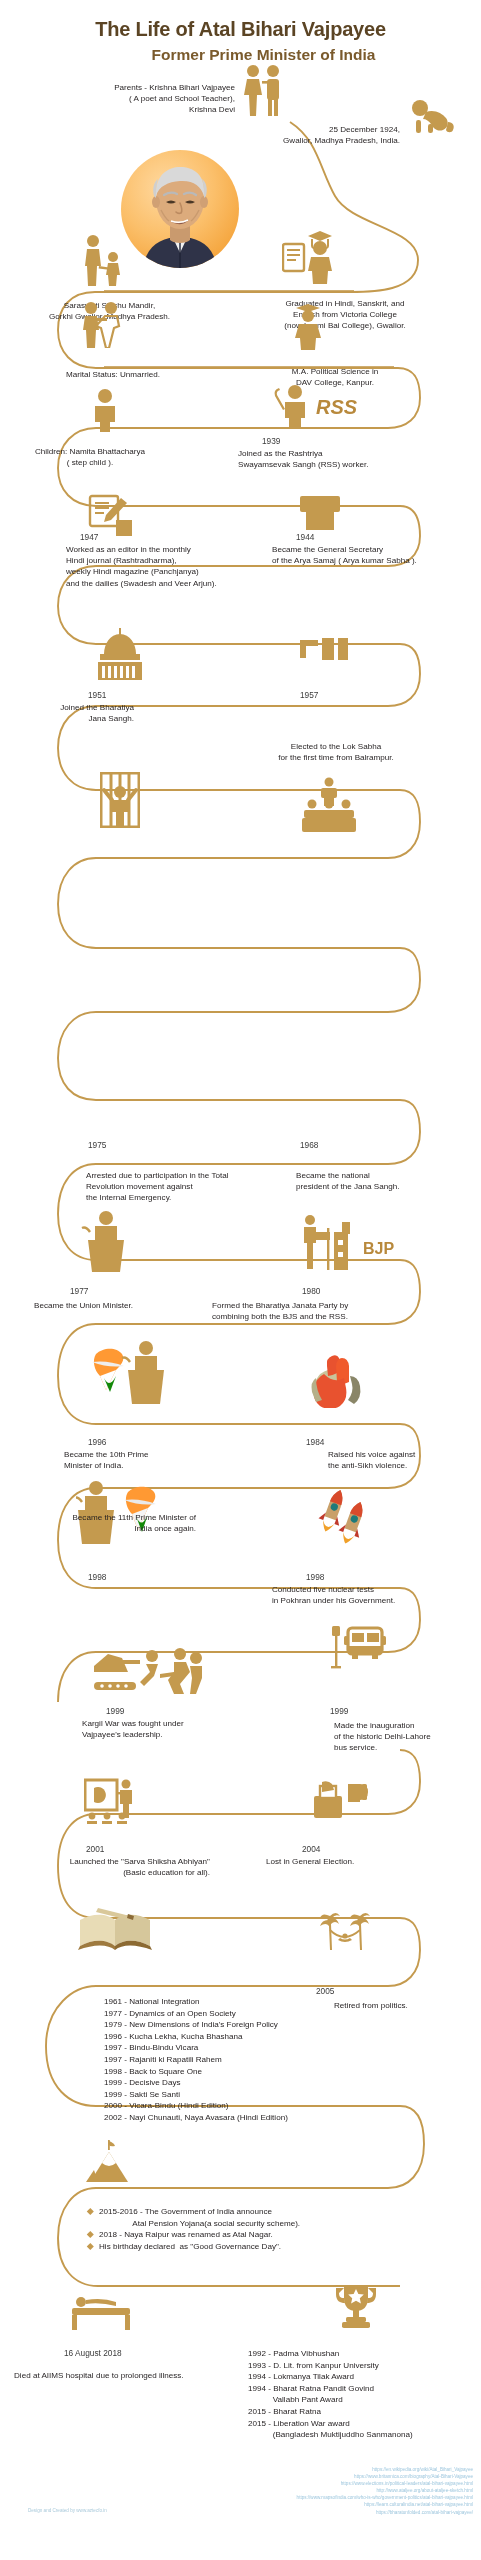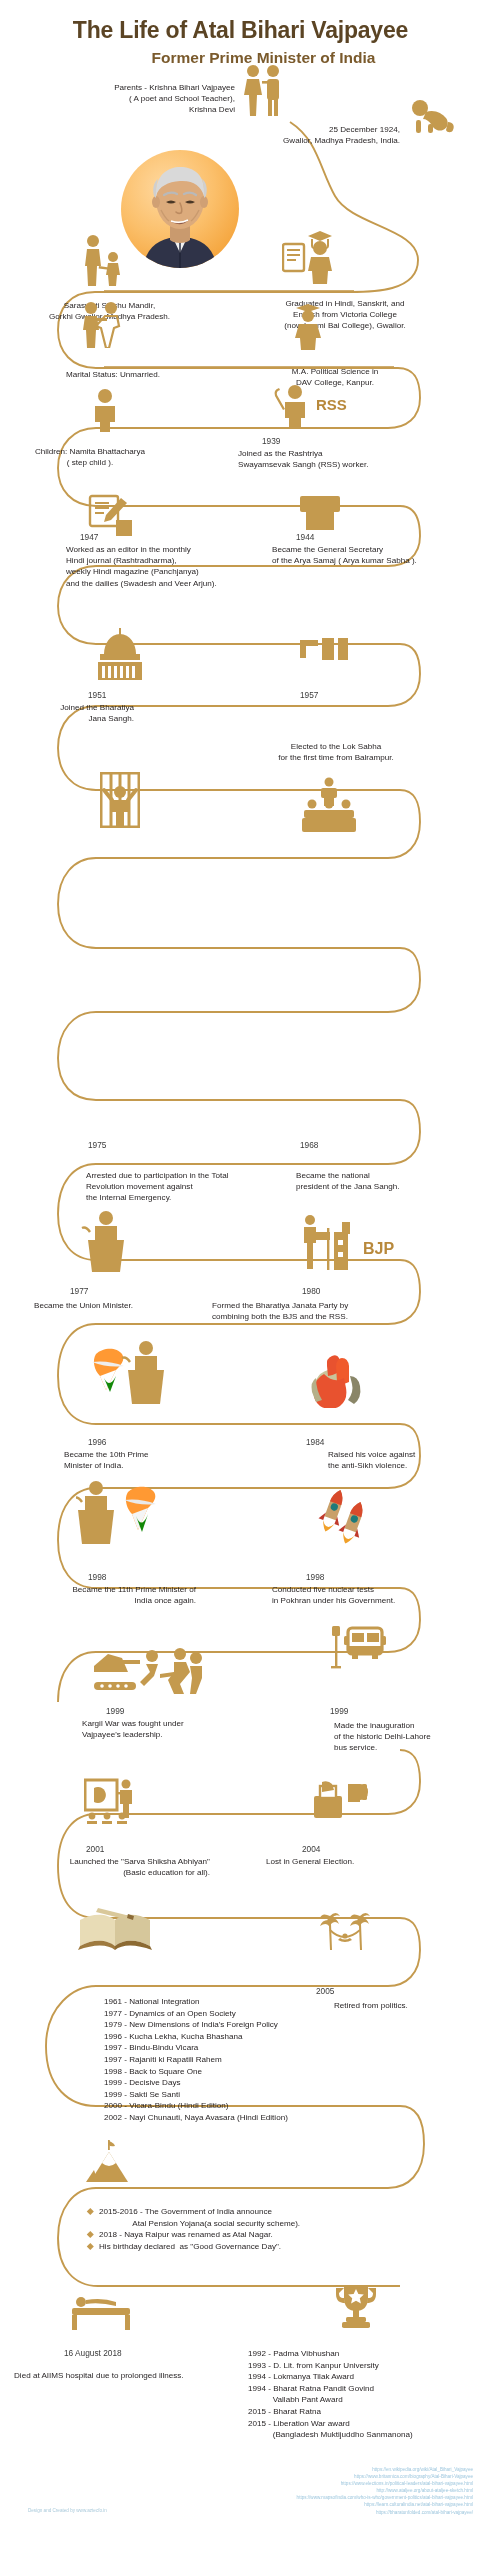--- a/index.html
+++ b/index.html
@@ -13,21 +13,21 @@
     position:relative;
     width:481px;
     height:2560px;
     overflow:hidden;
     background:#fff;
     box-sizing:border-box;
   }
   
   .hdr{ position:absolute; left:0; top:18px; width:481px; text-align:center;}
   .hdr h1{
-    margin:0; font-size:23px; font-weight:bold; letter-spacing:-.2px;
+    margin:0; font-size:20px; font-weight:bold; letter-spacing:-.2px;
     color:#5b4424; line-height:1.1;
   }
   .hdr h2{
     margin:6px 0 0 0; font-size:15.5px; font-weight:bold;
     color:#7a5a2c; line-height:1.1; padding-left:46px;
   }
   
   .t{ position:absolute; font-size:8.1px; line-height:11.2px; color:#231f20; }
   .t.r{ text-align:right; }
   .t.c{ text-align:center; }
@@ -261,21 +261,21 @@
 
   <div class="ico" style="left:265px;top:384px;">
     <svg width="48" height="44" viewBox="0 0 48 44">
       <g fill="#c49a4e">
         <circle cx="30" cy="8" r="7"></circle>
         <path d="M20 18h20v16h-4v10H24V34h-4z"></path>
         <path d="M14 4 q-6 2 -4 8 l8 14 2-1 -8-14 q-1-4 3-5z"></path>
       </g>
     </svg>
   </div>
-  <div class="lbl-word" style="left:316px;top:396px;font-size:15px;">RSS</div>
+  <div class="lbl-word" style="left:316px;top:396px;font-size:20px;font-style:italic;">RSS</div>
   <div class="yr" style="left:262px;top:436px;width:60px;">1939</div>
   <div class="t l" style="left:238px;top:448px;width:230px;white-space:pre-line;">Joined as the Rashtriya
 Swayamsevak Sangh (RSS) worker.</div>
 
   <div class="ico" style="left:88px;top:492px;">
     <svg width="52" height="46" viewBox="0 0 52 46">
       <g fill="#c49a4e">
         <rect x="2" y="4" width="28" height="30" rx="2" fill="none" stroke="#c49a4e" stroke-width="2.4"></rect>
         <rect x="7" y="10" width="14" height="2"></rect>
           <rect x="7" y="15" width="14" height="2"></rect>
@@ -456,21 +456,21 @@
           <path d="M2 30h36l-4 34H6z"></path>
         </g>
         <path d="M52 12 C 58 6, 72 4, 78 12 C 82 18, 76 24, 72 28 L 62 50 L 56 34 C 50 28, 48 18, 52 12z" fill="#ff9933"></path>
         <path d="M72 28 L 62 50 L 56 34 z" fill="#f5f5f5"></path>
         <path d="M60 36 L 66 52 L 72 34 C 68 44, 64 46, 60 36z" fill="#138808"></path>
         <path d="M48 20 q16 -2 32 4 q-16 2 -32 -4z" fill="#e9e9e9"></path>
       </g>
     </svg>
   </div>
   <div class="yr" style="left:88px;top:1572px;width:66px;">1998</div>
-  <div class="t r" style="left:10px;top:1584px;width:186px;white-space:pre-line;text-align:right;">Became the 11th Prime Minister of
+  <div class="t r" style="left:10px;top:1512px;width:186px;white-space:pre-line;text-align:right;">Became the 11th Prime Minister of
 India once again.</div>
 
   <div class="ico" style="left:318px;top:1486px;">
     <svg width="56" height="62" viewBox="0 0 56 62">
       <g>
         <g transform="rotate(20 18 28)">
           <path d="M14 4 q6 6 6 16 l0 14 -12 0 0-14 q0-10 6-16z" fill="#c9a06a"></path>
           <path d="M14 4 q6 6 6 14 l-12 0 q0-8 6-14z" fill="#d84a2c"></path>
           <circle cx="14" cy="22" r="3.6" fill="#1e7a7a"></circle>
           <path d="M8 30 l-5 8 5 0z" fill="#c0392b"></path>

